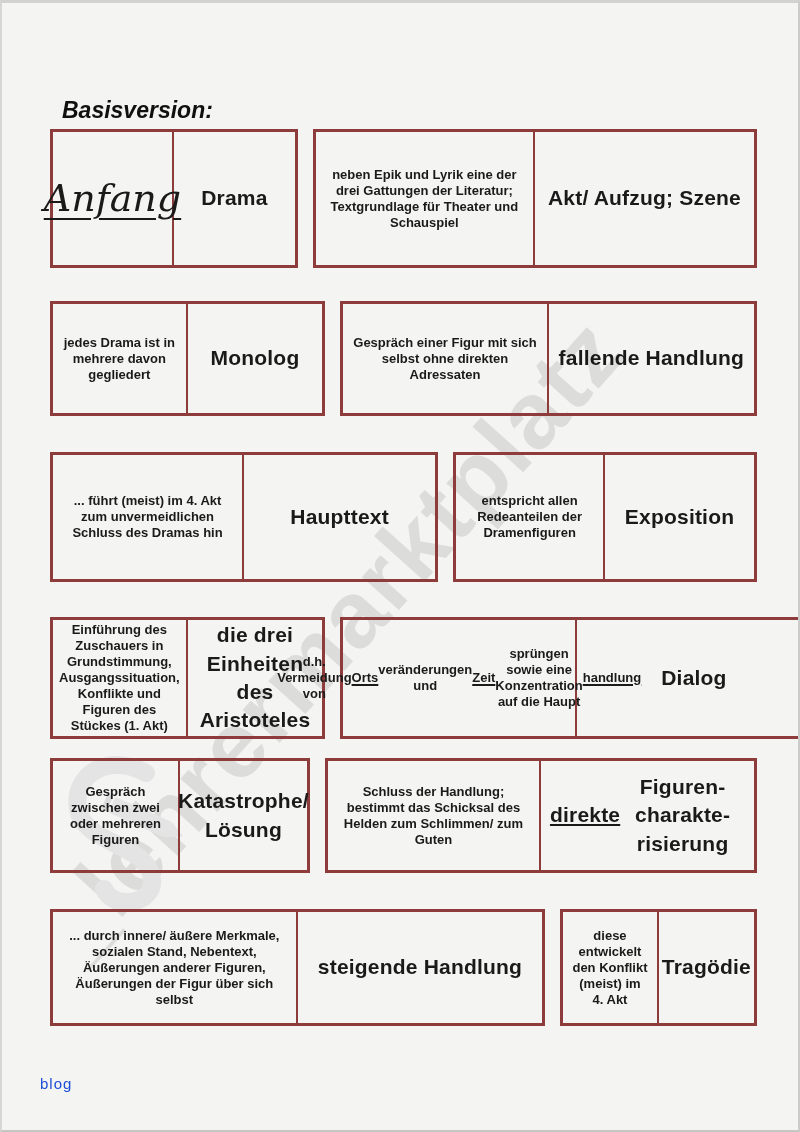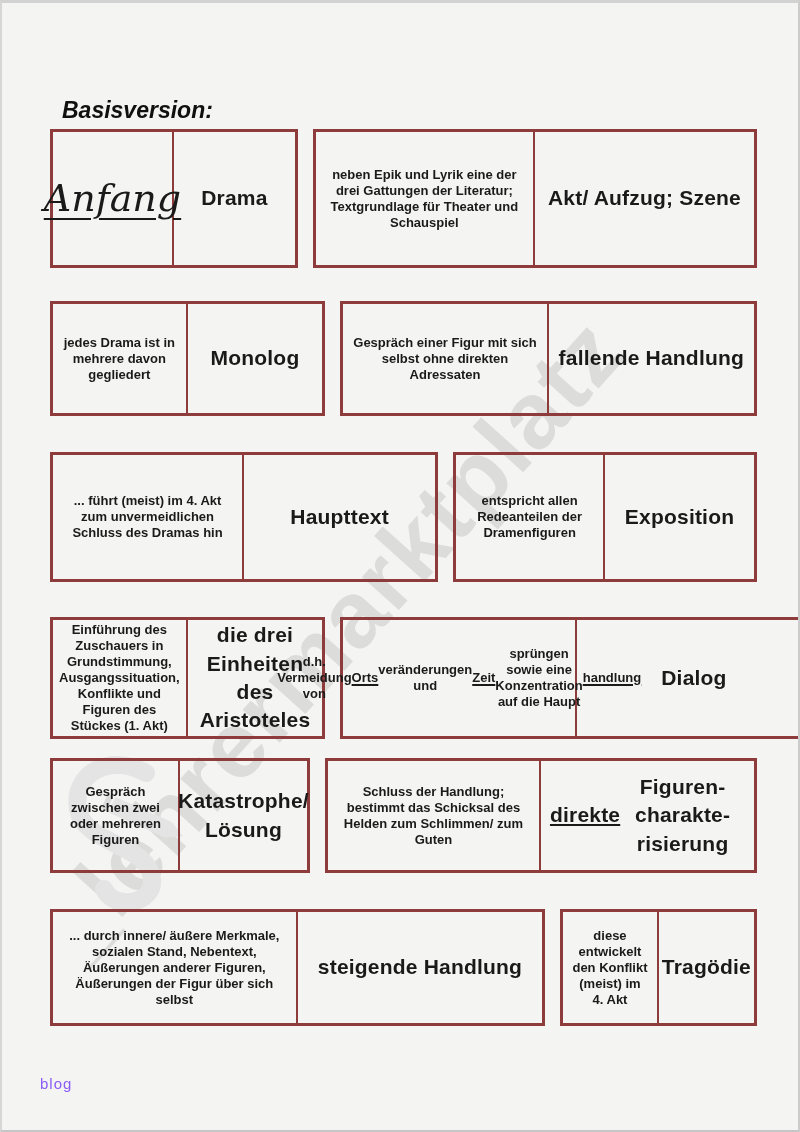--- a/index.html
+++ b/index.html
@@ -99,21 +99,21 @@
     position:absolute;
     left:48px;top:748px;
     z-index:1;
     pointer-events:none;
   }
   .corner-label{
     position:absolute;
     left:38px;top:1072px;
     font-size:15px;
     letter-spacing:1px;
-    color:#8b5cf6;
+    color:#1d4ed8;
     z-index:3;
   }
 </style>
 </head>
 <body>
 
 <div class="sheet">
 
   <div class="watermark">_lehrermarktplatz</div>
 

